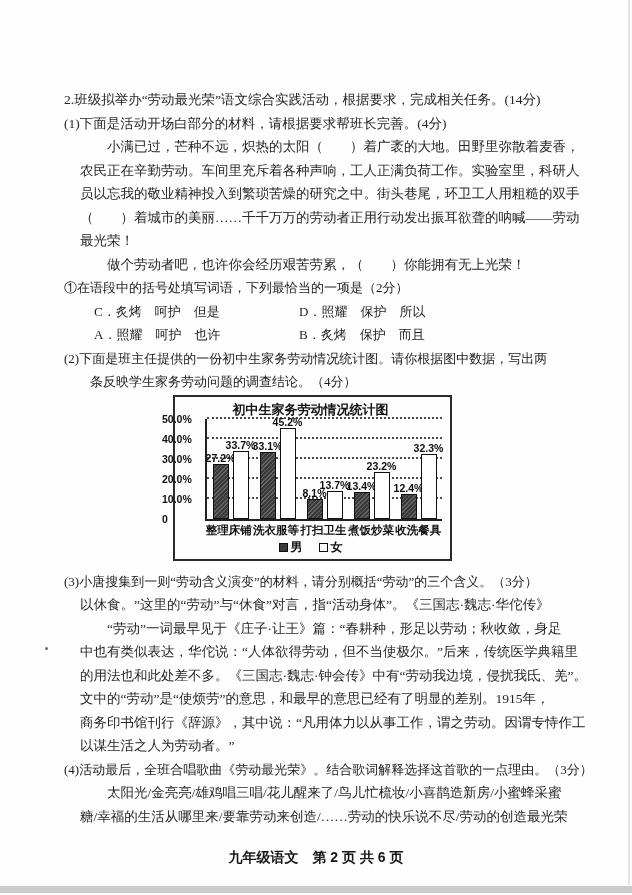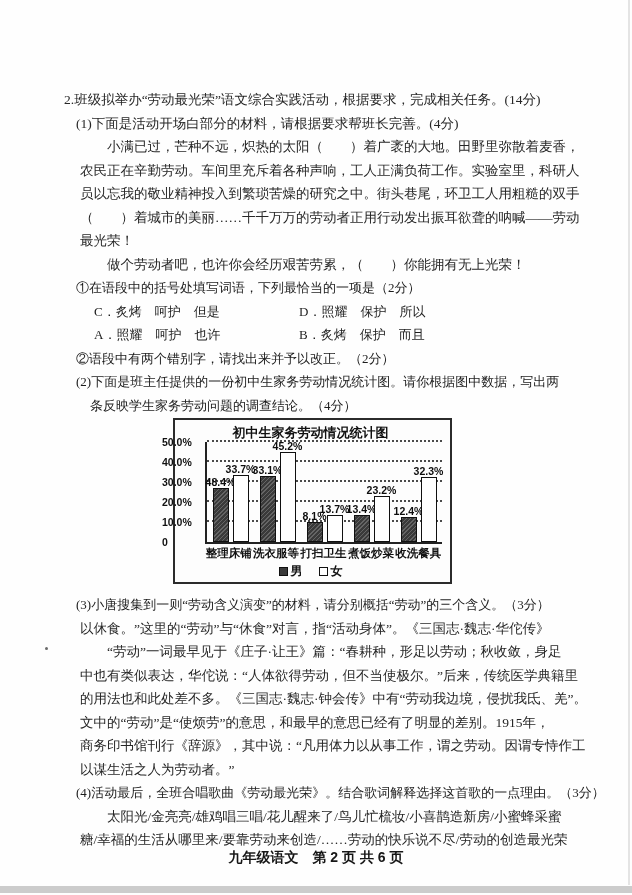--- a/index.html
+++ b/index.html
@@ -2,21 +2,21 @@
 <html style="--male: #3a3a3a;"><head>
 <meta charset="utf-8">
 <style>
   html,body{margin:0;padding:0;background:#ffffff;}
   .page{position:relative;width:632px;height:895px;background:#fefefe;overflow:hidden;
         color:#222;font-family:"Liberation Serif",serif;}
   .content{position:absolute;left:64px;top:88px;width:545px;}
   .line{height:23.5px;line-height:23.5px;white-space:nowrap;}
   .kai{font-family:"Liberation Serif",serif;font-size:13.5px;color:#262626;}
   .print{font-family:"Liberation Serif",serif;font-size:13px;color:#1c1c1c;}
-  .ml1{margin-left:12px;}
+  .ml1{margin-left:0;}
   .ml2{margin-left:16px;}
   .mlc{margin-left:26px;}
   .indent{text-indent:27px;}
   .opt-row{margin-left:30px;display:flex;}
   .opt-left{display:inline-block;width:205px;}
   
   .chart-box{box-sizing:border-box;width:279px;height:166px;margin:1px 0 9px 109px;
              border:2px solid #2b2b2b;padding:3px 6px 2px 2px;background:#fdfdfd;}
   .chart-title{text-align:center;font-weight:bold;font-size:13px;height:19px;line-height:19px;
                font-family:"Liberation Sans",sans-serif;color:#111;}
@@ -68,21 +68,20 @@
 
     <div class="line print ml1">①在语段中的括号处填写词语，下列最恰当的一项是（2分）</div>
     <div class="line print opt-row">
       <span class="opt-left">C．炙烤　呵护　但是</span>
       <span>D．照耀　保护　所以</span>
     </div>
     <div class="line print opt-row">
       <span class="opt-left">A．照耀　呵护　也许</span>
       <span>B．炙烤　保护　而且</span>
     </div>
-    <div class="line print ml1">②语段中有两个错别字，请找出来并予以改正。（2分）</div>
 
     <div class="line print ml1">(2)下面是班主任提供的一份初中生家务劳动情况统计图。请你根据图中数据，写出两</div>
     <div class="line print mlc">条反映学生家务劳动问题的调查结论。（4分）</div>
 
     <div class="chart-box">
       <div class="chart-title">初中生家务劳动情况统计图</div>
       <div class="chart-plot">
           <div class="gridline" style="bottom: 100px;"></div>
           <span class="ylabel" style="bottom: 94px;">50.0%</span>
           <div class="gridline" style="bottom: 80px;"></div>
@@ -90,21 +89,21 @@
           <div class="gridline" style="bottom: 60px;"></div>
           <span class="ylabel" style="bottom: 54px;">30.0%</span>
           <div class="gridline" style="bottom: 40px;"></div>
           <span class="ylabel" style="bottom: 34px;">20.0%</span>
           <div class="gridline" style="bottom: 20px;"></div>
           <span class="ylabel" style="bottom: 14px;">10.0%</span>
           <span class="ylabel" style="bottom: -6px;">0</span>
           <div class="chart-bars">
             <div class="bar-group">
               <div class="bar male" style="height: 54.4px;">
-                <span class="bar-label">48.4%</span>
+                <span class="bar-label">27.2%</span>
               </div>
               <div class="bar female" style="height: 67.4px;">
                 <span class="bar-label">33.7%</span>
               </div>
             </div>
             <div class="bar-group">
               <div class="bar male" style="height: 66.2px;">
                 <span class="bar-label">33.1%</span>
               </div>
               <div class="bar female" style="height: 90.4px;">

